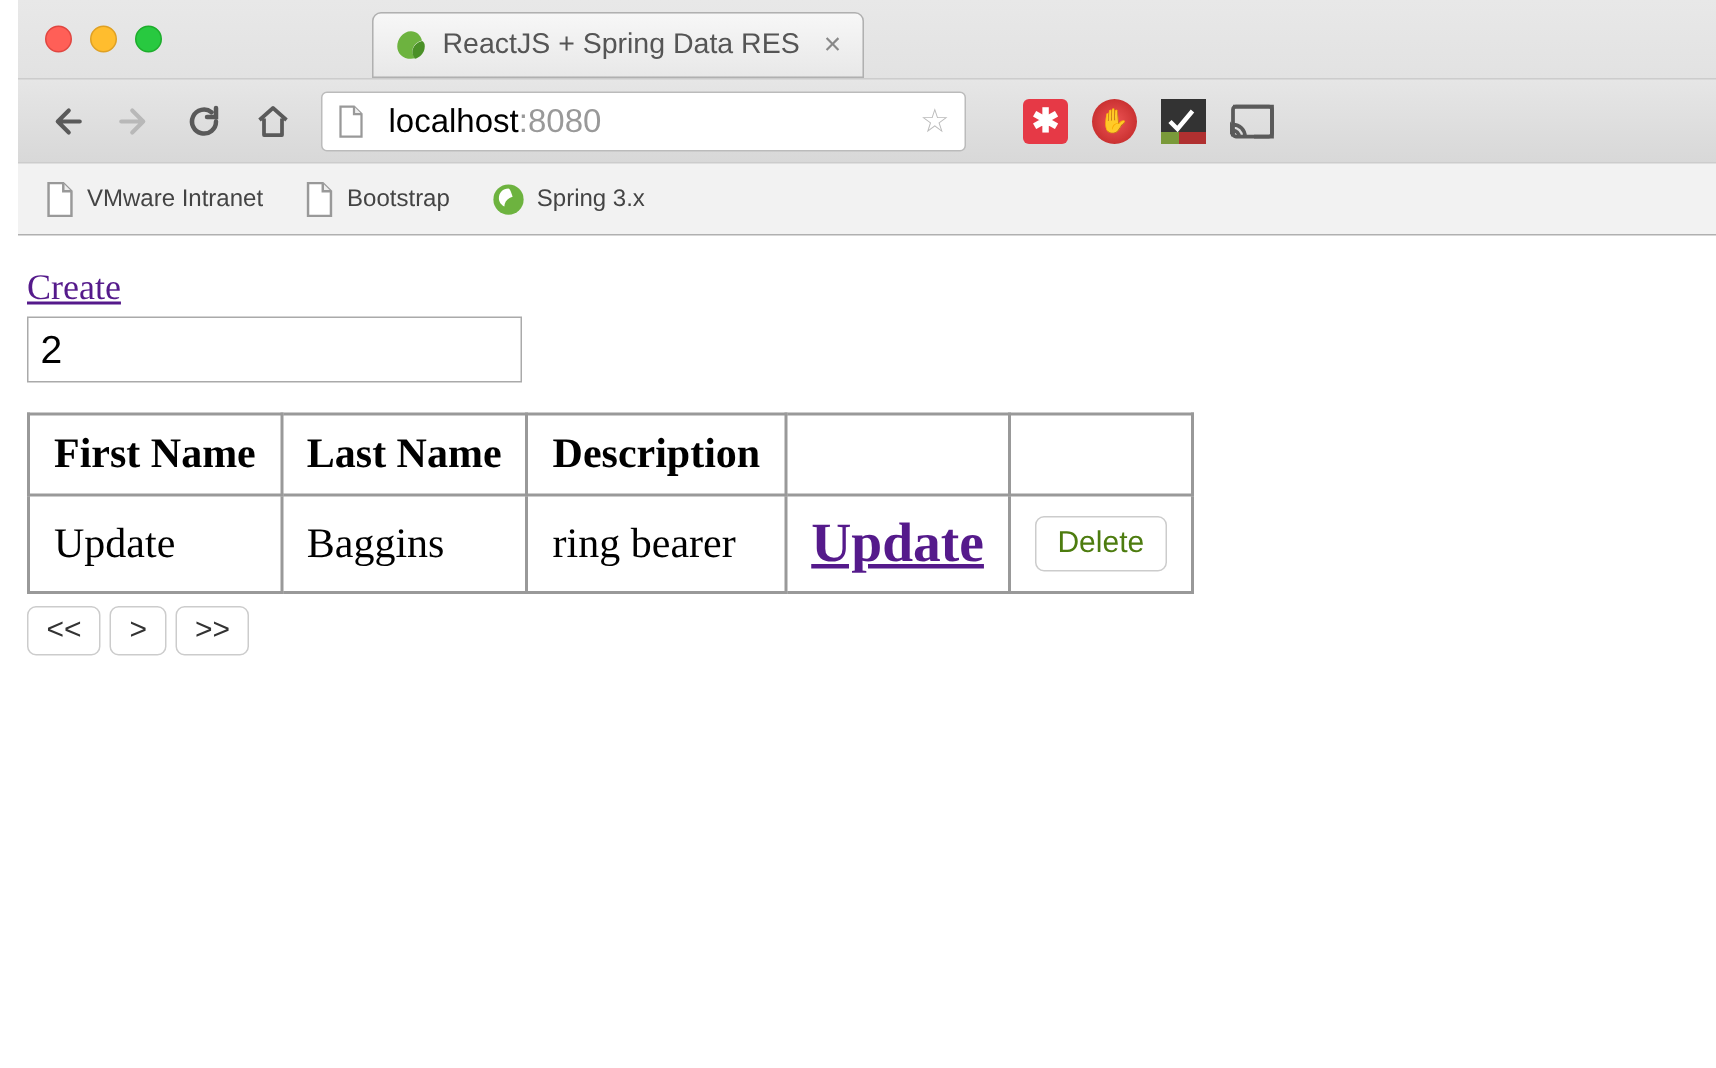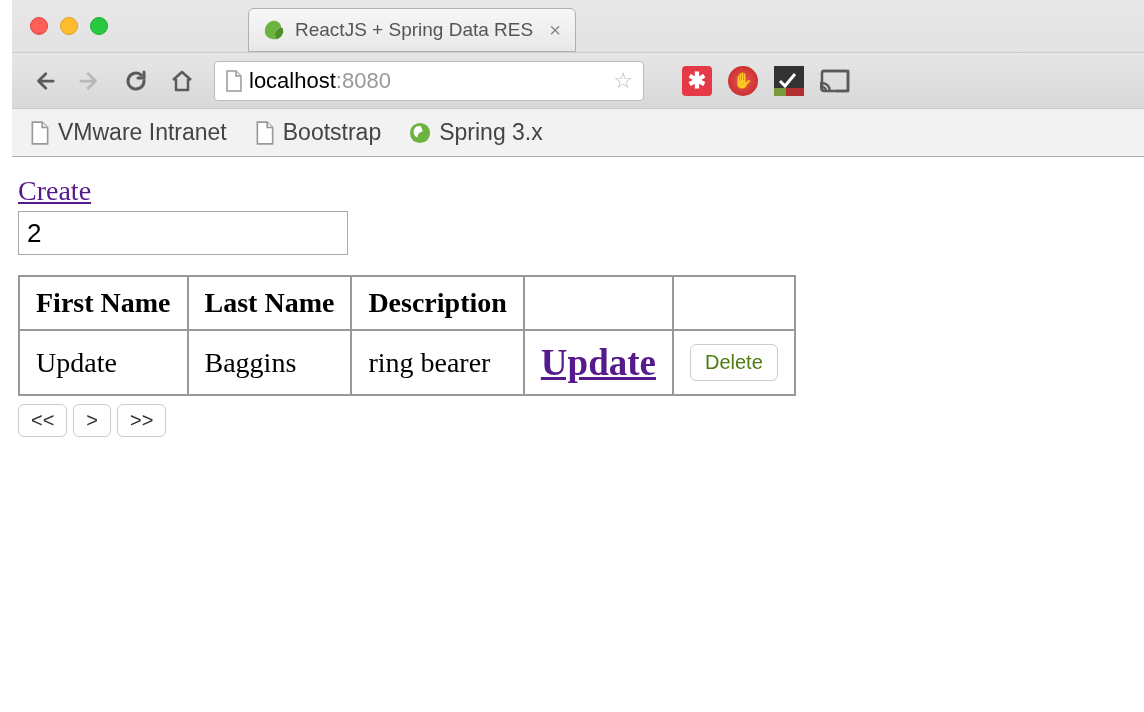--- a/index.html
+++ b/index.html
@@ -13,37 +13,37 @@
     .tl-red { background: #ff5f57; border: 1px solid #e04640; }
     .tl-yellow { background: #ffbd2e; border: 1px solid #dfa023; }
     .tl-green { background: #28c940; border: 1px solid #1dad2b; }
     .tab { display: flex; align-items: center; background: linear-gradient(#f7f7f7, #e8e8e8); border: 1px solid #b0b0b0; border-top-left-radius: 6px; border-top-right-radius: 6px; padding: 6px 14px; height: 44px; margin-top: 8px; font-family: "Helvetica Neue", Arial, sans-serif; font-size: 19px; color: #555; gap: 10px; }
     .tab-favicon { width: 22px; height: 22px; display:flex; align-items:center; justify-content:center; }
     .tab-close { font-size: 20px; color: #888; margin-left: 6px; }
     
     .toolbar { display: flex; align-items: center; height: 56px; padding: 0 18px; gap: 18px; border-top: 1px solid #ccc; background: linear-gradient(#e6e6e6, #d8d8d8); }
     .nav-btn { width: 28px; height: 28px; display:flex; align-items:center; justify-content:center; color: #5a5a5a; font-size: 24px; }
     .nav-btn.disabled { color: #b0b0b0; }
-    .url-bar { flex: 0 0 430px; background: #fff; border: 1px solid #bbb; border-radius: 4px; height: 40px; display: flex; align-items: center; padding: 0 10px; font-family: "Helvetica Neue", Arial, sans-serif; font-size: 22px; gap: 6px; }
+    .url-bar { flex: 0 0 430px; background: #fff; border: 1px solid #bbb; border-radius: 4px; height: 40px; display: flex; align-items: center; padding: 0 10px; font-family: "Helvetica Neue", Arial, sans-serif; font-size: 22px; gap: 16px; }
     .url-text { flex: 1; }
     .url-text .port { color: #999; }
     .star-icon { color: #bbb; font-size: 22px; }
     .ext-icons { display: flex; gap: 16px; align-items: center; margin-left: 20px; }
     .ext-icon { width: 30px; height: 30px; border-radius: 4px; display:flex; align-items:center; justify-content:center; font-family: Arial, sans-serif; font-weight:bold; }
     .ext-red { background: #e63946; color: #fff; font-size: 22px; }
     .ext-circle { background: radial-gradient(#e55, #b22); border-radius: 50%; color:#fff; font-size:16px; }
     .ext-check { background: #333; color: #fff; font-size: 18px; }
     
-    .bookmarks-bar { display: flex; align-items: center; height: 48px; padding: 0 18px; gap: 28px; background: #f2f2f2; border-top: 1px solid #ccc; font-family: "Helvetica Neue", Arial, sans-serif; font-size: 23px; color: #444; }
+    .bookmarks-bar { display: flex; align-items: center; height: 48px; padding: 0 18px; gap: 28px; background: #f2f2f2; border-top: 1px solid #ccc; font-family: "Helvetica Neue", Arial, sans-serif; font-size: 16px; color: #444; }
     .bookmark-item { display: flex; align-items: center; gap: 8px; }
     .bookmark-icon { width: 20px; height: 24px; }
     
     
     .page-content { padding: 18px; font-size: 28px; }
-    .create-link { color: #551a8b; text-decoration: underline; font-size: 28px; }
+    .create-link { color: #551a8b; text-decoration: underline; font-size: 24px; }
     .page-size-input { display: block; margin-top: 4px; width: 330px; height: 44px; font-size: 26px; padding: 2px 8px; border: 1px solid #aaa; font-family: Arial, sans-serif; }
     
     .data-table { border-collapse: collapse; margin-top: 20px; }
     .data-table th, .data-table td { border: 2px solid #999; padding: 10px 16px; text-align: left; font-size: 28px; vertical-align: middle; }
     .data-table th { font-weight: bold; }
     .data-table td { font-weight: normal; }
     .update-link { color: #551a8b; text-decoration: underline; font-size: 37px; font-weight: bold; }
     .delete-btn { font-family: "Helvetica Neue", Arial, sans-serif; font-size: 20px; padding: 6px 14px; background: #fff; border: 1px solid #ccc; border-radius: 6px; color: #4d7c0f; }
     
     .pagination { display: flex; gap: 6px; margin-top: 8px; }

